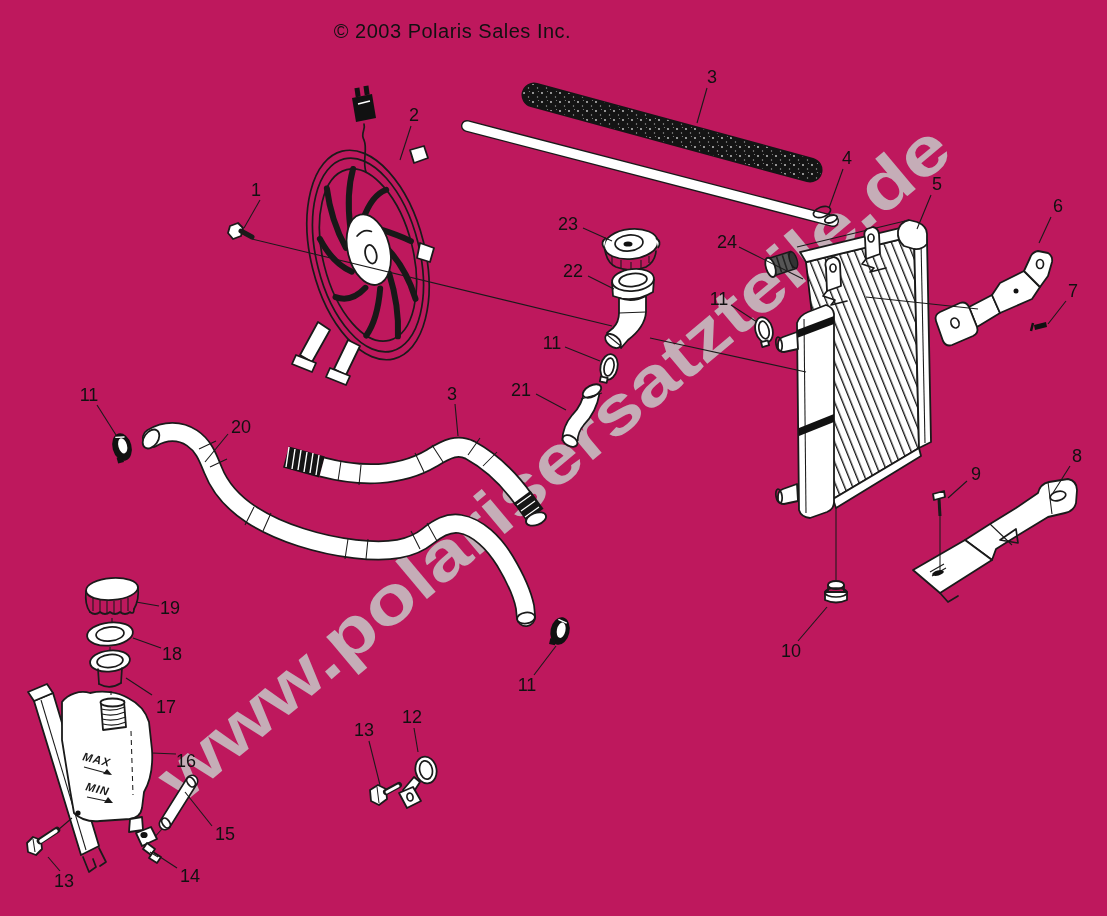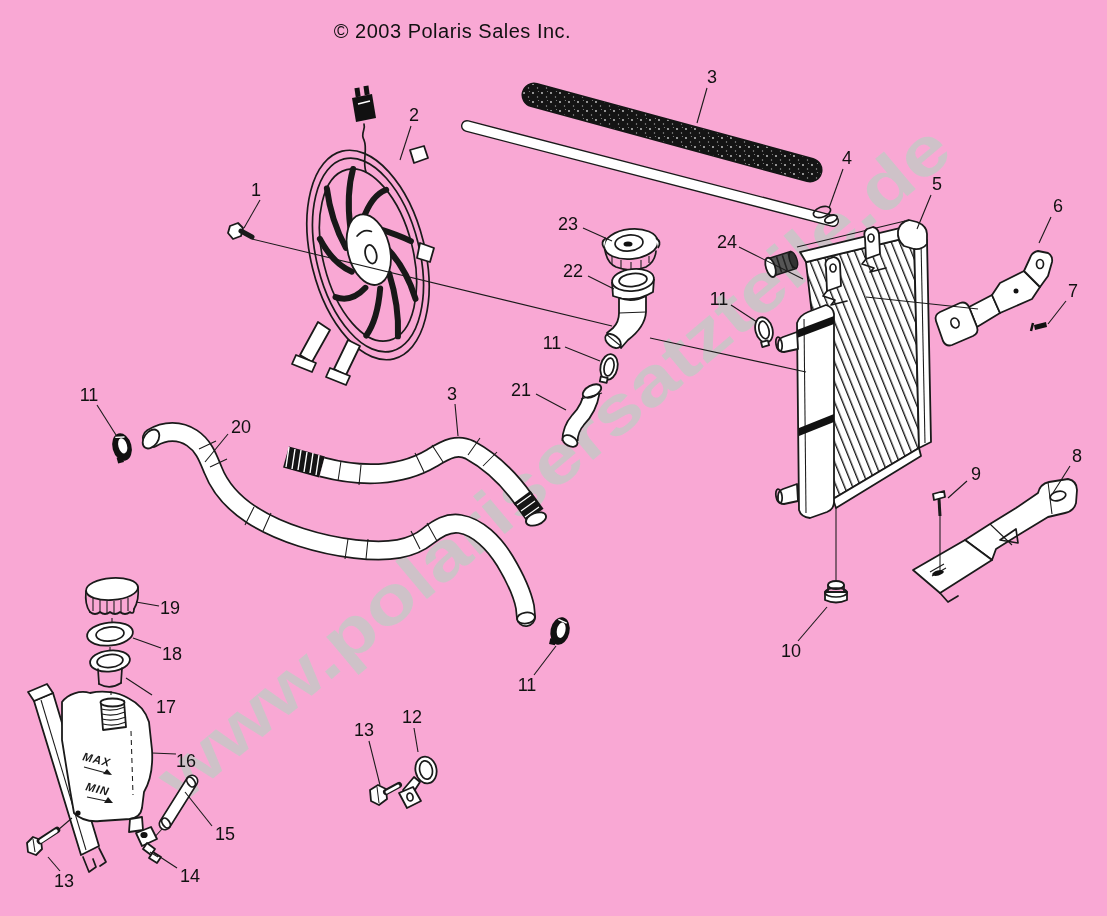--- a/index.html
+++ b/index.html
@@ -1,16 +1,16 @@
 <!DOCTYPE html>
 <html><head>
 <meta charset="utf-8">
 <style>
   html,body{margin:0;padding:0;background:#fff;}
-  #stage{position:relative;width:1107px;height:916px;background:#f9a8d4;overflow:hidden;
+  #stage{position:relative;width:1107px;height:916px;background:#be185d;overflow:hidden;
          font-family:"Liberation Sans", sans-serif;}
   #copyright{position:absolute;left:0;top:20px;width:905px;text-align:center;
              font-size:20px;color:#111;letter-spacing:0.5px;}
   svg{position:absolute;left:0;top:0;}
   .ink{stroke:#1a1a1a;fill:none;stroke-width:1.7;stroke-linecap:round;stroke-linejoin:round;}
   .inkf{stroke:#1a1a1a;fill:#ffffff;stroke-width:1.8;stroke-linejoin:round;}
   .thin{stroke:#1a1a1a;fill:none;stroke-width:1.05;}
   .callout-num{font-family:"Liberation Sans",sans-serif;font-size:18px;fill:#111;}
   .bottle-txt{font-family:"Liberation Sans",sans-serif;font-size:11.5px;font-style:italic;
               font-weight:bold;fill:#1a1a1a;letter-spacing:1px;}

